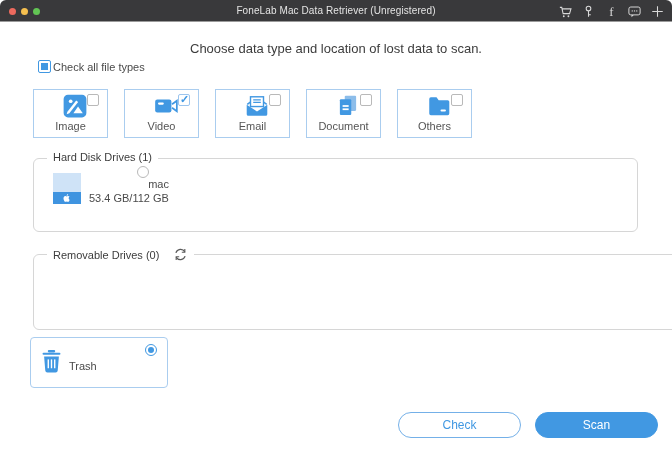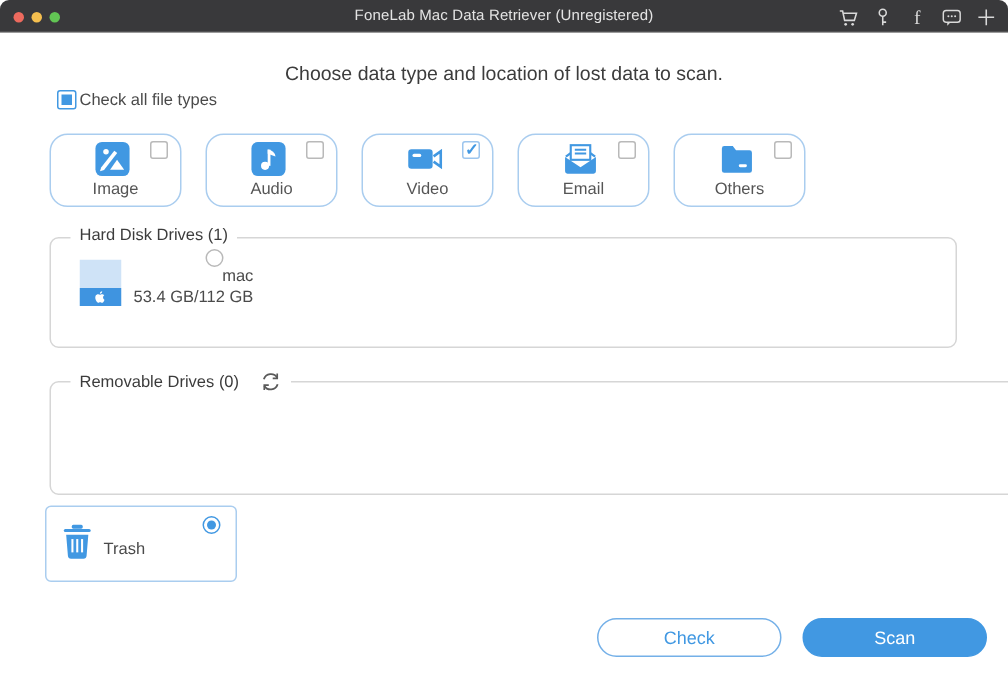--- a/index.html
+++ b/index.html
@@ -43,21 +43,21 @@
     position:relative; cursor:pointer;
   }
   .checkall-box[data-state="indeterminate"]::after {
     content:""; position:absolute; left:2px; top:2px; width:7px; height:7px; background:#4198e2;
   }
   .check-all-label { font-size:11px; color:#4a4a4a; }
 
   
   .cards { position:absolute; left:33px; top:89px; display:flex; gap:16px; }
   .card {
-    width:88px; height:49px; border:1px solid #aacdef; border-radius:12px; background:#fff;
+    width:75px; height:49px; border:1px solid #aacdef; border-radius:0; background:#fff;
     position:relative; cursor:pointer;
   }
   .card-icon { position:absolute; left:28px; top:3px; width:26px; height:26px; }
   .card-icon svg { display:block; }
   .card-label {
     position:absolute; left:0; bottom:5px; width:100%; text-align:center;
     font-size:11px; color:#555;
   }
   .cbx {
     position:absolute; top:4px; right:8px; width:12px; height:12px;
@@ -92,21 +92,21 @@
   }
   .radio[data-selected="true"] { border-color:#4198e2; }
   .radio[data-selected="true"]::after {
     content:""; position:absolute; left:2px; top:2px; width:6px; height:6px;
     border-radius:50%; background:#4198e2;
   }
   .drive-radio { left:84px; top:-5px; }
 
   
   .trash-card {
-    position:absolute; left:30px; top:337px; width:128px; height:51px;
+    position:absolute; left:30px; top:337px; width:138px; height:51px;
     border:1px solid #aacdef; border-radius:4px; background:#fff; cursor:pointer;
   }
   .trash-icon { position:absolute; left:11px; top:11px; width:19px; height:25px; }
   .trash-label { position:absolute; left:38px; top:22px; font-size:11px; color:#4a4a4a; }
   .trash-radio { top:6px; right:10px; }
 
   
   .btn {
     position:absolute; top:412px; width:123px; height:26px; border-radius:13px;
     font-size:12px; text-align:center; line-height:24px; cursor:pointer;
@@ -174,32 +174,20 @@
         <rect x="1.5" y="1.5" width="21" height="21" rx="4" fill="#4198e2"></rect>
         <circle cx="8" cy="7.6" r="1.7" fill="#fff"></circle>
         <path d="M10.5 18.6 L14.8 12.4 L19.2 18.6 Z" fill="#fff"></path>
         <path d="M4.3 19.6 L5 17.3 L13.1 6.9 L14.9 8.3 L6.8 18.8 Z" fill="#fff"></path>
       </svg>
     </span>
     <span class="cbx" data-checked="false"></span>
     <span class="card-label">Image</span>
   </div>
 
-  <div class="card">
-    <span class="card-icon">
-      <svg width="26" height="26" viewBox="0 0 24 24">
-        <rect x="1.5" y="1.5" width="21" height="21" rx="4" fill="#4198e2"></rect>
-        <circle cx="9.9" cy="16.2" r="2.5" fill="#fff"></circle>
-        <rect x="11.5" y="6.2" width="1.7" height="10" fill="#fff"></rect>
-        <path d="M11.5 6.2 q4.2 .6 4.8 4.2 l-4.8 -1.6 Z" fill="#fff"></path>
-      </svg>
-    </span>
-    <span class="cbx" data-checked="false"></span>
-    <span class="card-label">Audio</span>
-  </div>
 
   <div class="card">
     <span class="card-icon">
       <svg width="26" height="26" viewBox="0 0 24 24">
         <rect x="2" y="6" width="15" height="12" rx="2" fill="#4198e2"></rect>
         <rect x="4.6" y="8.8" width="5.4" height="2" rx="1" fill="#fff"></rect>
         <path d="M17.6 10.4 L22 7.2 V16.8 L17.6 13.6" fill="none" stroke="#4198e2" stroke-width="1.6"></path>
       </svg>
     </span>
     <span class="cbx" data-checked="true"></span>
@@ -212,20 +200,32 @@
         <path d="M3 10.5 L12 4 L21 10.5" fill="none" stroke="#4198e2" stroke-width="1.4"></path>
         <rect x="6" y="3.5" width="12" height="9" fill="#fff" stroke="#4198e2" stroke-width="1.3"></rect>
         <path d="M8.5 6.3 h7 M8.5 8.6 h7" stroke="#4198e2" stroke-width="1.2"></path>
         <path d="M2.5 10.8 L12 17 L21.5 10.8 V19.5 a1.5 1.5 0 0 1 -1.5 1.5 H4 a1.5 1.5 0 0 1 -1.5 -1.5 Z" fill="#4198e2"></path>
       </svg>
     </span>
     <span class="cbx" data-checked="false"></span>
     <span class="card-label">Email</span>
   </div>
 
+  <div class="card">
+    <span class="card-icon">
+      <svg width="26" height="26" viewBox="0 0 24 24">
+        <rect x="9" y="2.5" width="10.5" height="14" rx="1" fill="#8cbdea"></rect>
+        <rect x="4.5" y="5.8" width="10.5" height="14.5" rx="1" fill="#4198e2"></rect>
+        <rect x="7" y="11.2" width="5.6" height="1.6" fill="#fff"></rect>
+        <rect x="7" y="14.2" width="5.6" height="1.6" fill="#fff"></rect>
+      </svg>
+    </span>
+    <span class="cbx" data-checked="false"></span>
+    <span class="card-label">Document</span>
+  </div>
 
   <div class="card">
     <span class="card-icon">
       <svg width="26" height="26" viewBox="0 0 24 24">
         <path d="M3 5.5 a1.5 1.5 0 0 1 1.5 -1.5 h5.2 l2 2.6 h8.3 a1.5 1.5 0 0 1 1.5 1.5 V19 a1.5 1.5 0 0 1 -1.5 1.5 H4.5 A1.5 1.5 0 0 1 3 19 Z" fill="#4198e2"></path>
         <rect x="13.4" y="15.2" width="5" height="1.8" rx="0.9" fill="#fff"></rect>
       </svg>
     </span>
     <span class="cbx" data-checked="false"></span>
     <span class="card-label">Others</span>

